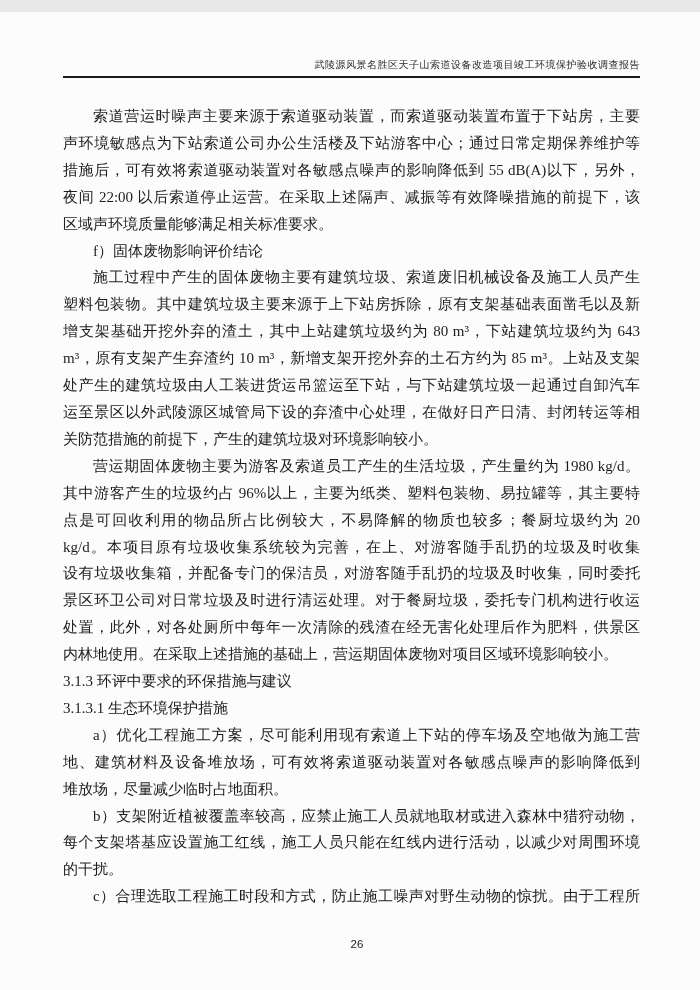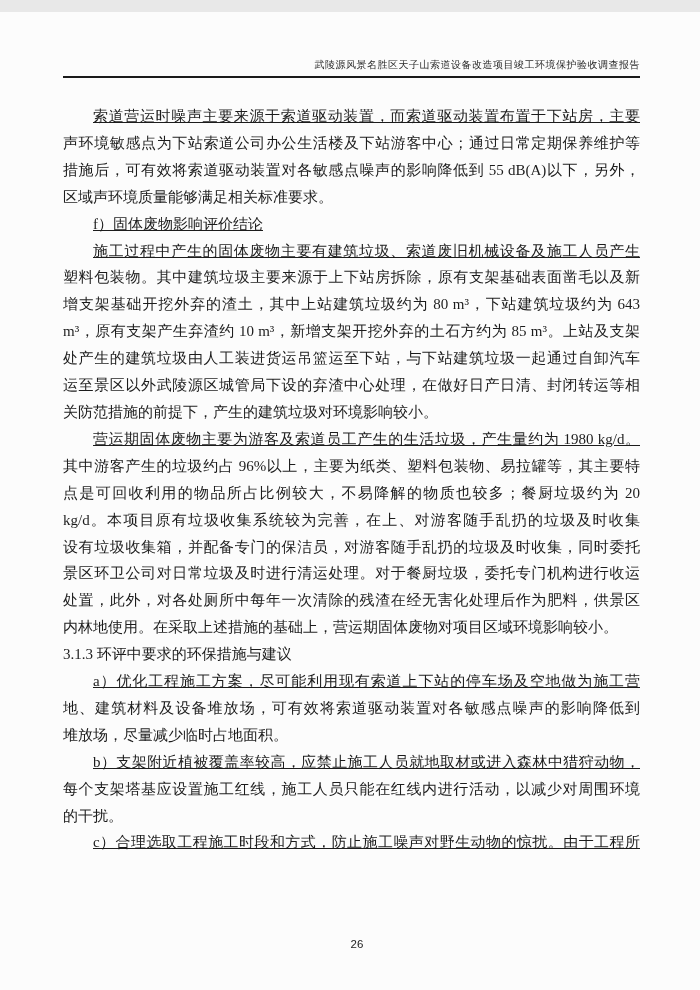--- a/index.html
+++ b/index.html
@@ -35,21 +35,21 @@
     margin-top: 25px;
     font-size: 15px;
     line-height: 26.9px;
     color: #1c1c1c;
   }
   .line {
     text-align: justify;
     text-align-last: justify;
     white-space: normal;
   }
-  .line.indent { padding-left: 2em; text-decoration: underline; }
+  .line.indent { padding-left: 2em; }
   .line.last { text-align-last: left; }
   .line.heading { text-align: left; text-align-last: left; }
   .page-footer {
     position: absolute;
     left: 14px;
     right: 0;
     bottom: 52px;
     text-align: center;
     font-size: 11.5px;
     font-family: "Liberation Sans", "DejaVu Sans", sans-serif;
@@ -62,38 +62,40 @@
 <div class="page">
   <header>
     <div class="running-header">武陵源风景名胜区天子山索道设备改造项目竣工环境保护验收调查报告</div>
     <div class="header-rule"></div>
   </header>
 
   <main class="doc-body" id="doc-body">
       <div class="line indent">索道营运时噪声主要来源于索道驱动装置，而索道驱动装置布置于下站房，主要</div>
       <div class="line">声环境敏感点为下站索道公司办公生活楼及下站游客中心；通过日常定期保养维护等</div>
       <div class="line">措施后，可有效将索道驱动装置对各敏感点噪声的影响降低到 55 dB(A)以下，另外，</div>
+      <div class="line">夜间 22:00 以后索道停止运营。在采取上述隔声、减振等有效降噪措施的前提下，该</div>
       <div class="line last">区域声环境质量能够满足相关标准要求。</div>
       <div class="line heading indent last">f）固体废物影响评价结论</div>
       <div class="line indent">施工过程中产生的固体废物主要有建筑垃圾、索道废旧机械设备及施工人员产生</div>
       <div class="line">塑料包装物。其中建筑垃圾主要来源于上下站房拆除，原有支架基础表面凿毛以及新</div>
       <div class="line">增支架基础开挖外弃的渣土，其中上站建筑垃圾约为 80 m³，下站建筑垃圾约为 643</div>
       <div class="line">m³，原有支架产生弃渣约 10 m³，新增支架开挖外弃的土石方约为 85 m³。上站及支架</div>
       <div class="line">处产生的建筑垃圾由人工装进货运吊篮运至下站，与下站建筑垃圾一起通过自卸汽车</div>
       <div class="line">运至景区以外武陵源区城管局下设的弃渣中心处理，在做好日产日清、封闭转运等相</div>
       <div class="line last">关防范措施的前提下，产生的建筑垃圾对环境影响较小。</div>
       <div class="line indent">营运期固体废物主要为游客及索道员工产生的生活垃圾，产生量约为 1980 kg/d。</div>
       <div class="line">其中游客产生的垃圾约占 96%以上，主要为纸类、塑料包装物、易拉罐等，其主要特</div>
       <div class="line">点是可回收利用的物品所占比例较大，不易降解的物质也较多；餐厨垃圾约为 20</div>
       <div class="line">kg/d。本项目原有垃圾收集系统较为完善，在上、对游客随手乱扔的垃圾及时收集</div>
       <div class="line">设有垃圾收集箱，并配备专门的保洁员，对游客随手乱扔的垃圾及时收集，同时委托</div>
       <div class="line">景区环卫公司对日常垃圾及时进行清运处理。对于餐厨垃圾，委托专门机构进行收运</div>
       <div class="line">处置，此外，对各处厕所中每年一次清除的残渣在经无害化处理后作为肥料，供景区</div>
       <div class="line last">内林地使用。在采取上述措施的基础上，营运期固体废物对项目区域环境影响较小。</div>
       <div class="line heading last">3.1.3 环评中要求的环保措施与建议</div>
+      <div class="line heading last">3.1.3.1  生态环境保护措施</div>
       <div class="line indent">a）优化工程施工方案，尽可能利用现有索道上下站的停车场及空地做为施工营</div>
       <div class="line">地、建筑材料及设备堆放场，可有效将索道驱动装置对各敏感点噪声的影响降低到</div>
       <div class="line last">堆放场，尽量减少临时占地面积。</div>
       <div class="line indent">b）支架附近植被覆盖率较高，应禁止施工人员就地取材或进入森林中猎狩动物，</div>
       <div class="line">每个支架塔基应设置施工红线，施工人员只能在红线内进行活动，以减少对周围环境</div>
       <div class="line last">的干扰。</div>
       <div class="line indent">c）合理选取工程施工时段和方式，防止施工噪声对野生动物的惊扰。由于工程所</div>
     </main>
 
   <footer class="page-footer">

